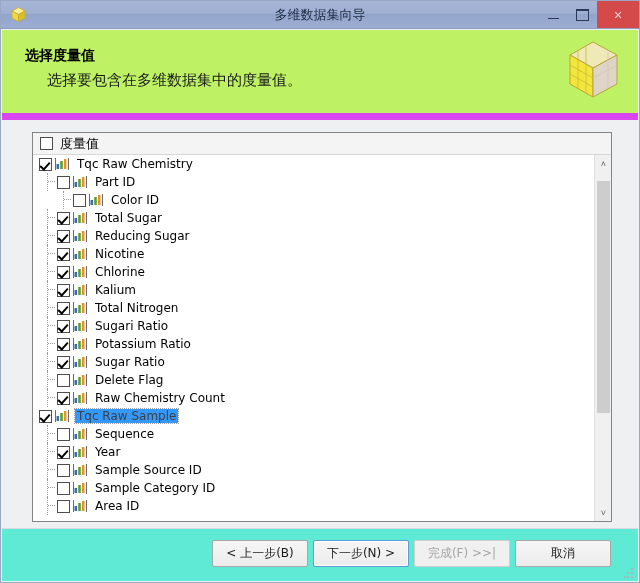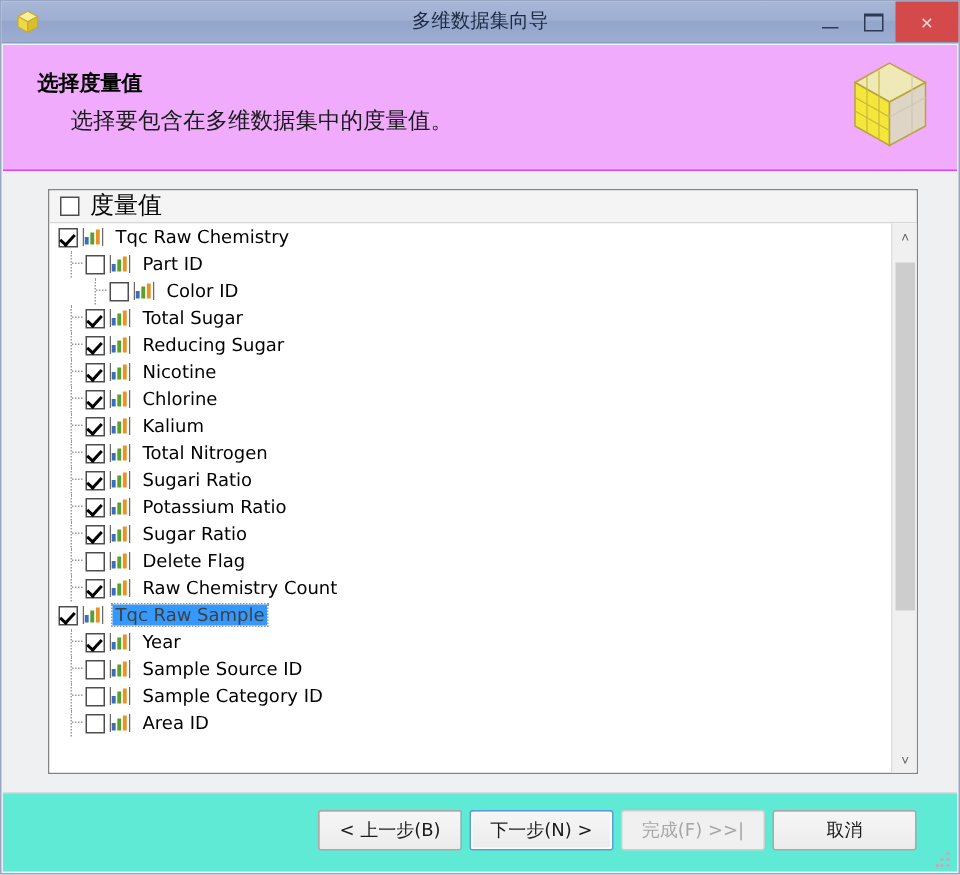--- a/index.html
+++ b/index.html
@@ -34,22 +34,22 @@
   .win-btns{position:absolute;right:0;top:0;height:27px;display:flex;align-items:stretch;}
   .win-btn{
     width:29px;display:flex;align-items:center;justify-content:center;
     color:#26324c;font-size:12px;
   }
   .win-btn.close{background:#d44a4a;width:42px;color:#f3d7d7;font-size:14px;}
   .glyph-min{width:11px;height:1px;background:#2c3a58;display:block;margin-top:7px;}
   .glyph-max{width:11px;height:9px;border:1px solid #2c3a58;border-top-width:2px;display:block;}
   
   .banner{
-    flex:0 0 83px;background:#f0abfc;position:relative;
-    border-bottom:1px solid #d946ef;
+    flex:0 0 83px;background:#bef264;position:relative;
+    border-bottom:7px solid #d946ef;
     margin:1px 1px 0 1px;
   }
   .banner-title{
     position:absolute;left:23px;top:17px;font-size:14px;font-weight:bold;
     font-family:"DejaVu Sans","Liberation Sans",sans-serif;color:#000;
   }
   .banner-sub{
     position:absolute;left:45px;top:41px;font-size:15px;color:#1a1a1a;
     font-family:"DejaVu Sans","Liberation Sans",sans-serif;
   }
@@ -62,21 +62,21 @@
   .group{
     position:absolute;left:30px;top:12px;width:580px;height:390px;
     background:#ffffff;border:1px solid #848484;
     box-sizing:border-box;
   }
   .group-head{
     height:22px;border-bottom:1px solid #d7d7d7;
     background:#f4f4f4;display:flex;align-items:center;padding-left:7px;
     box-sizing:border-box;
   }
-  .group-head-label{margin-left:7px;font-size:16px;
+  .group-head-label{margin-left:7px;font-size:13px;
     font-family:"DejaVu Sans","Liberation Sans",sans-serif;}
   .tree{
     position:absolute;left:0;right:0;top:22px;bottom:0;
     background:#ffffff;overflow:hidden;
   }
   .tree-inner{position:absolute;left:0;top:0;right:17px;bottom:0;overflow:hidden;}
   .row{
     height:18px;display:flex;align-items:center;position:relative;
     box-sizing:border-box;
   }
@@ -382,20 +382,33 @@
                   <rect x="5.2" y="3" width="2.6" height="8" fill="#5aa02c"></rect>
                   <rect x="8.9" y="1" width="2.6" height="10" fill="#e8922a"></rect>
                   <rect x="0" y="0" width="1" height="12" fill="#6b6b6b"></rect>
                   <rect x="13" y="0" width="1" height="12" fill="#6b6b6b"></rect>
                 </svg></span>
               <span class="label">Tqc Raw Sample</span>
             </div>
             <div class="row" style="padding-left: 24px;">
               <span class="guide" style="left: 14px;"></span>
               <span class="tick" style="left: 15px;"></span>
+              <span class="cb"></span>
+              <span class="mi"><svg width="14" height="12" viewBox="0 0 14 12">
+                  <rect x="1.5" y="6" width="2.6" height="5" fill="#3b6fb5"></rect>
+                  <rect x="5.2" y="3" width="2.6" height="8" fill="#5aa02c"></rect>
+                  <rect x="8.9" y="1" width="2.6" height="10" fill="#e8922a"></rect>
+                  <rect x="0" y="0" width="1" height="12" fill="#6b6b6b"></rect>
+                  <rect x="13" y="0" width="1" height="12" fill="#6b6b6b"></rect>
+                </svg></span>
+              <span class="label">Sequence</span>
+            </div>
+            <div class="row" style="padding-left: 24px;">
+              <span class="guide" style="left: 14px;"></span>
+              <span class="tick" style="left: 15px;"></span>
               <span class="cb checked"></span>
               <span class="mi"><svg width="14" height="12" viewBox="0 0 14 12">
                   <rect x="1.5" y="6" width="2.6" height="5" fill="#3b6fb5"></rect>
                   <rect x="5.2" y="3" width="2.6" height="8" fill="#5aa02c"></rect>
                   <rect x="8.9" y="1" width="2.6" height="10" fill="#e8922a"></rect>
                   <rect x="0" y="0" width="1" height="12" fill="#6b6b6b"></rect>
                   <rect x="13" y="0" width="1" height="12" fill="#6b6b6b"></rect>
                 </svg></span>
               <span class="label">Year</span>
             </div>

